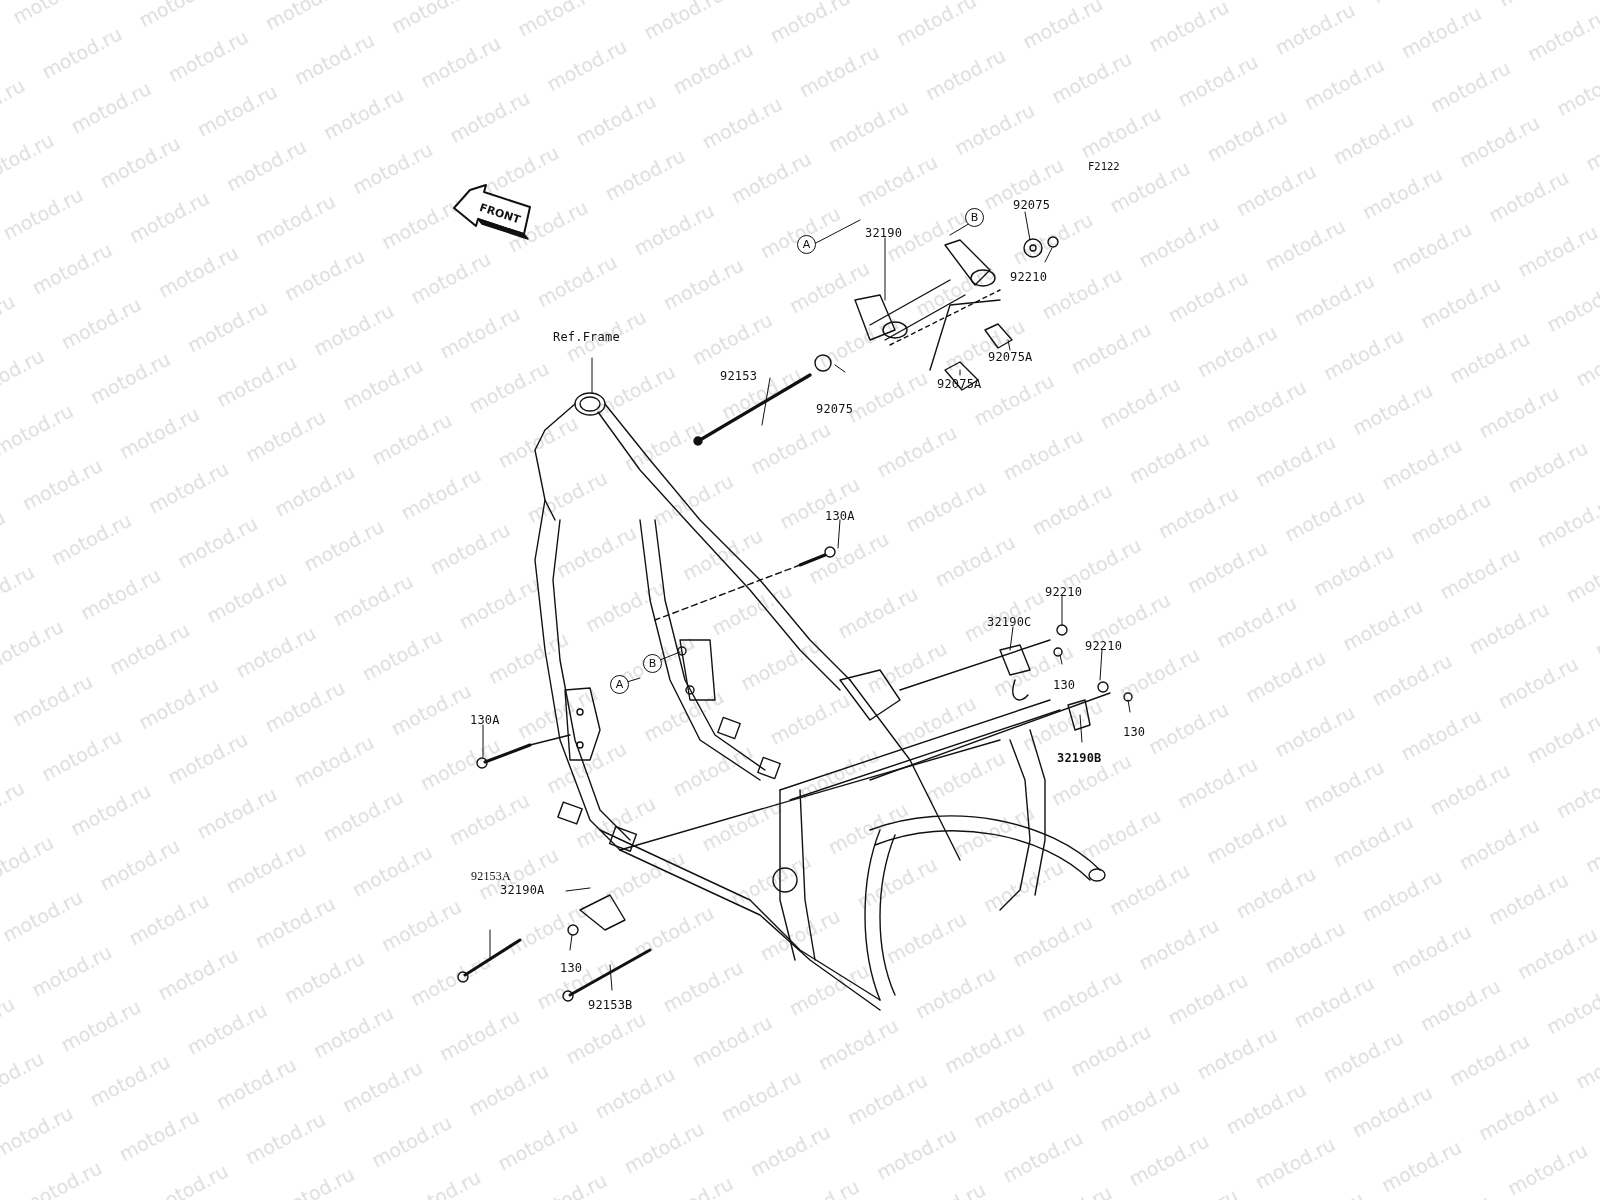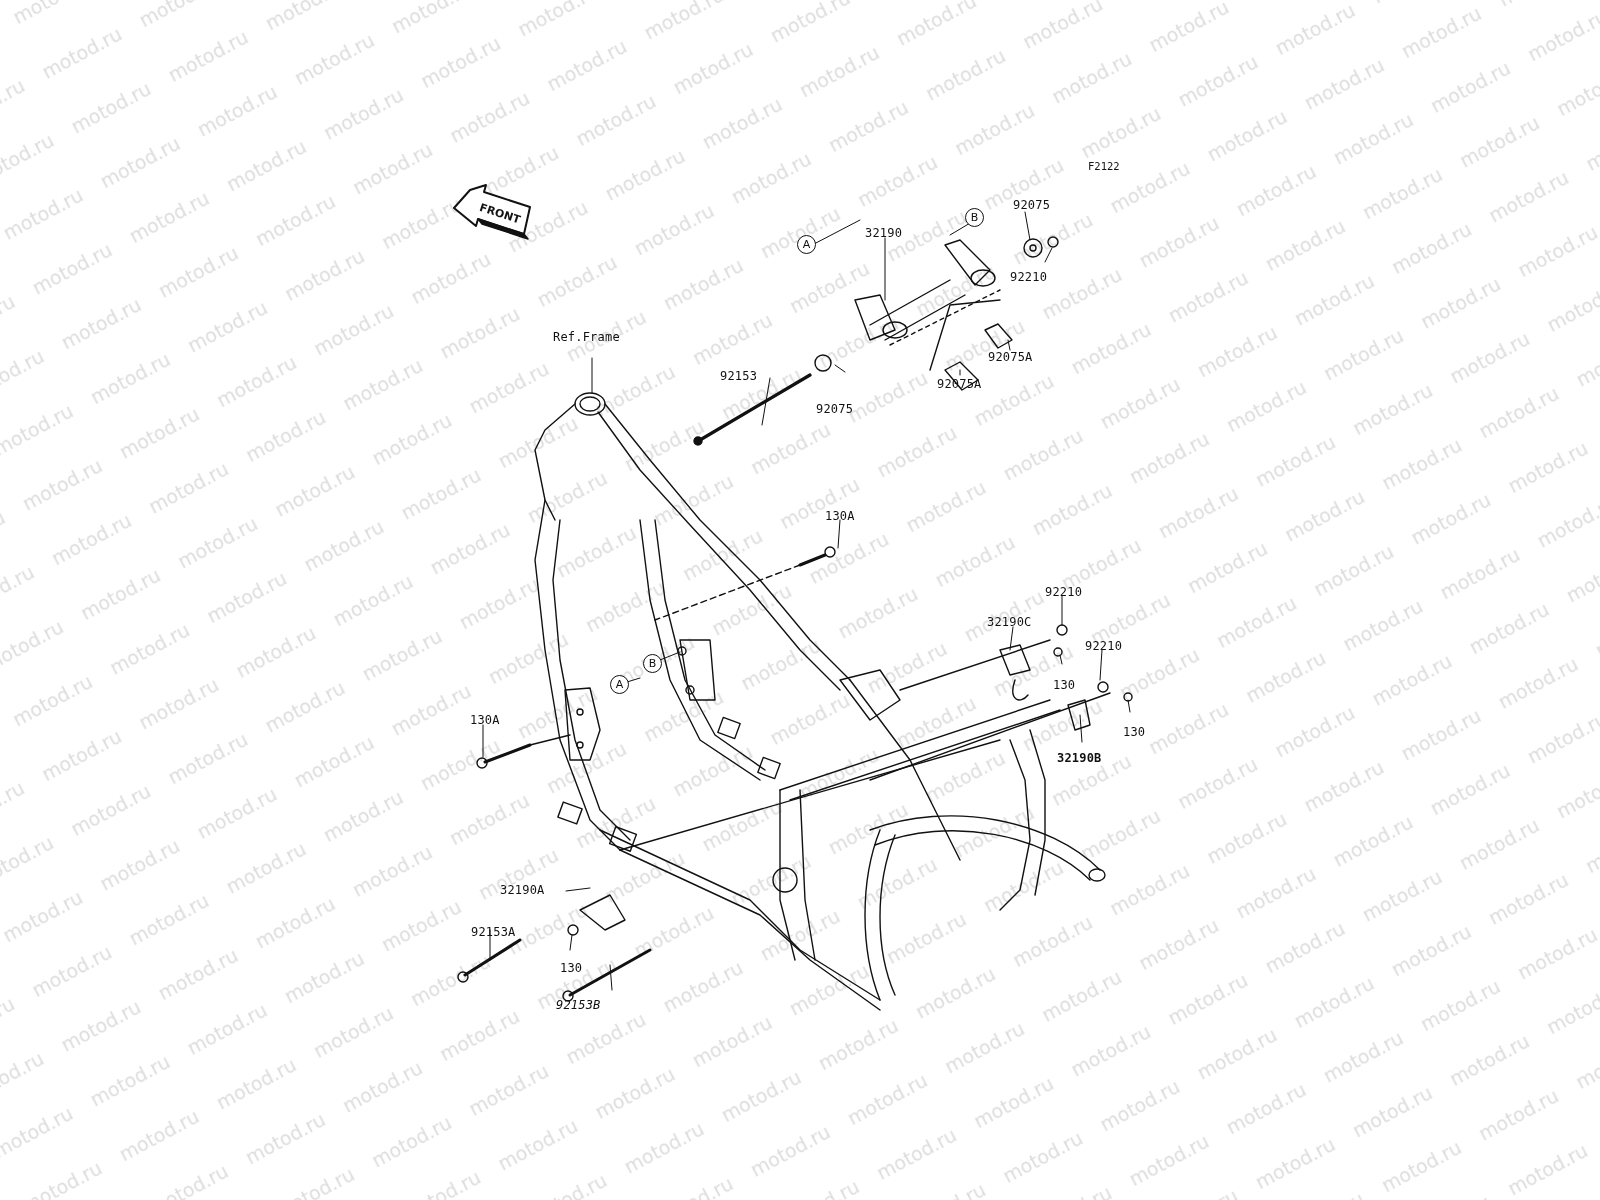--- a/index.html
+++ b/index.html
@@ -162,20 +162,20 @@
 <div class="lbl" style="left:720px; top:369px;">92153</div>
 <div class="lbl" style="left:825px; top:509px;">130A</div>
 <div class="lbl" style="left:1045px; top:585px;">92210</div>
 <div class="lbl" style="left:987px; top:615px;">32190C</div>
 <div class="lbl" style="left:1085px; top:639px;">92210</div>
 <div class="lbl" style="left:1053px; top:678px;">130</div>
 <div class="lbl" style="left:1123px; top:725px;">130</div>
 <div class="lbl" style="left:1057px; top:751px;font-weight:bold;">32190B</div>
 <div class="lbl" style="left:470px; top:713px;">130A</div>
 <div class="lbl" style="left:500px; top:883px;">32190A</div>
-<div class="lbl" style="left:471px; top:925px;">92153A</div>
+<div class="lbl" style="left:471px; top:869px;font-family:Liberation Serif, serif;">92153A</div>
 <div class="lbl" style="left:560px; top:961px;">130</div>
-<div class="lbl" style="left:556px; top:998px;font-style:italic;">92153B</div>
+<div class="lbl" style="left:588px; top:998px;">92153B</div>
 
 <div class="circ" style="left:797px; top:235px;">A</div>
 <div class="circ" style="left:965px; top:208px;">B</div>
 <div class="circ" style="left:643px; top:654px;">B</div>
 <div class="circ" style="left:610px; top:675px;">A</div>
 
 </body></html>

